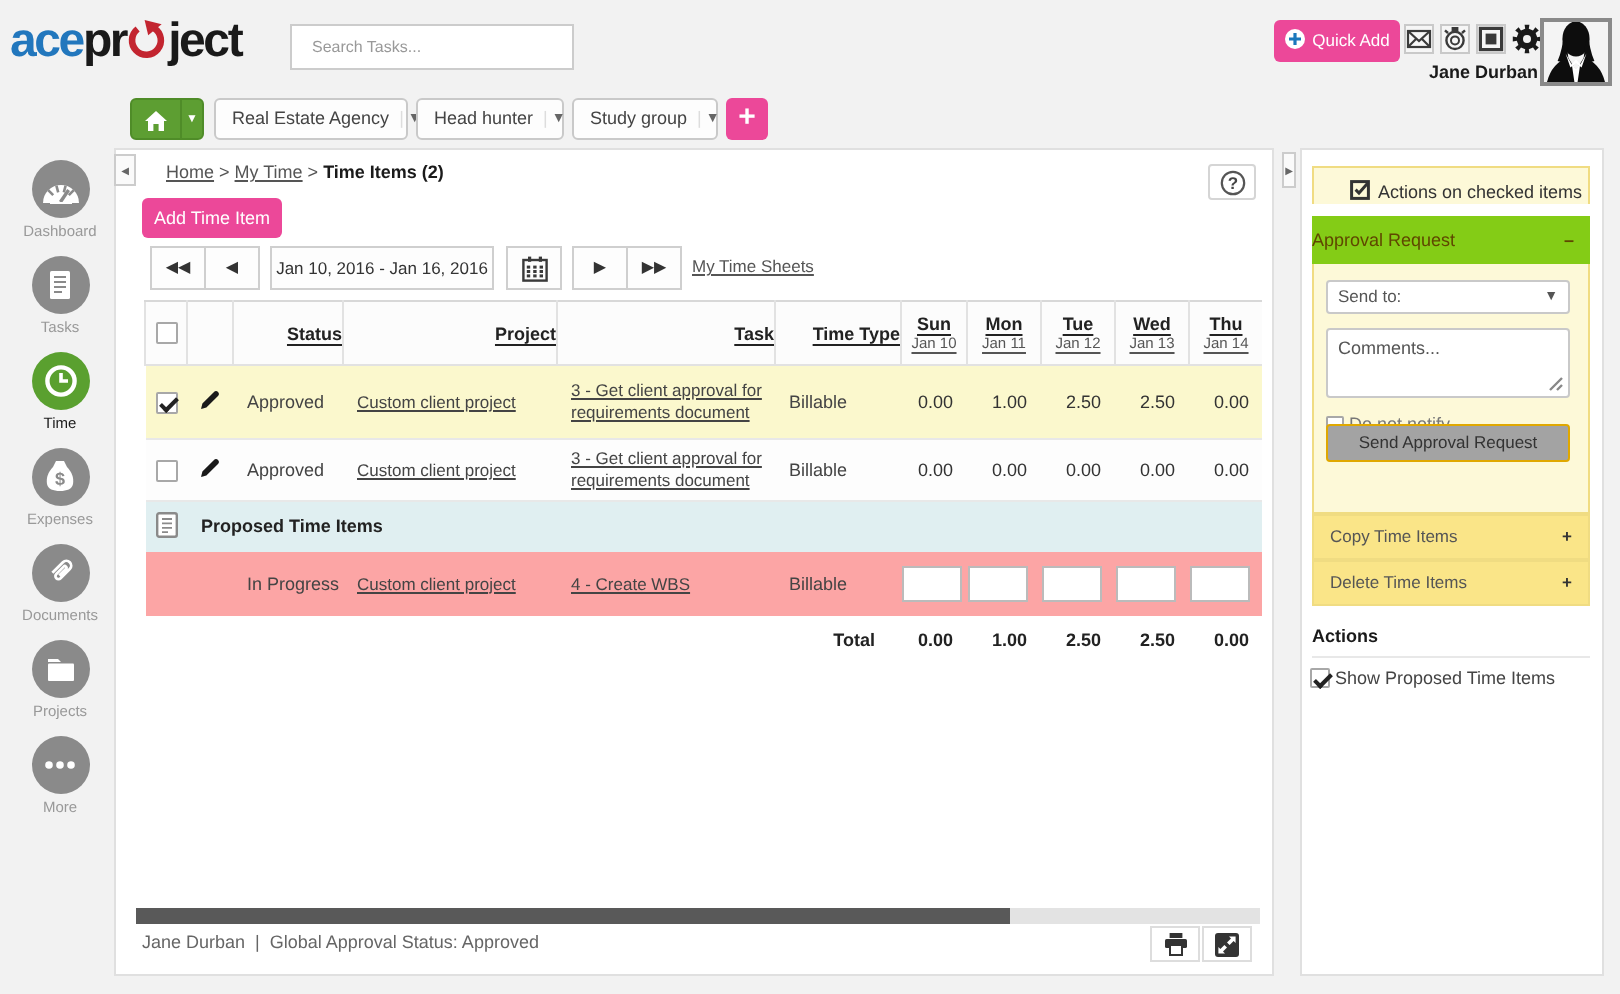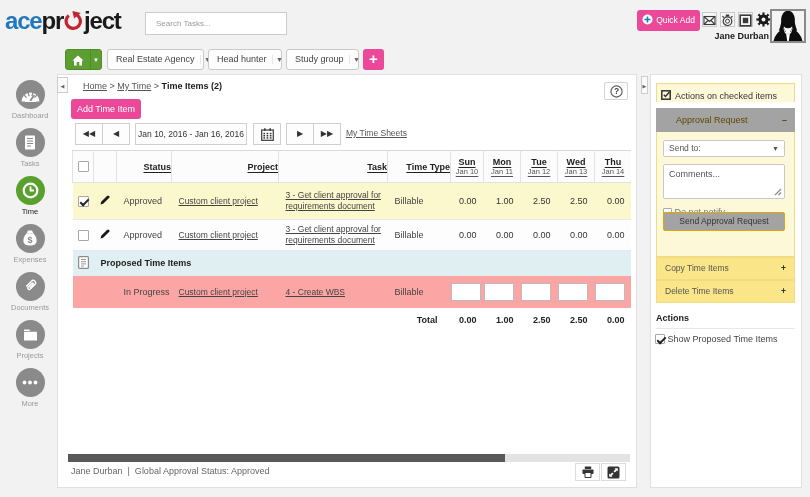--- a/index.html
+++ b/index.html
@@ -63,22 +63,22 @@
 tr.r1 td, tr.r2 td { border-bottom:1px solid #e8e8e8; }
 td .tasklink { color:#444; text-decoration:underline; font-size:8.5px; }
 .dayinput { width:30px; height:18px; border:1px solid #bbb; background:#fff; }
 
 #hscroll { left:68px; top:454px; width:562px; height:8px; background:#e3e3e3; }
 #hthumb { width:437px; height:8px; background:#595959; }
 #foottext { left:71px; top:466px; font-size:9px; color:#666; }
 .footbtn { top:463px; width:25px; height:18px; border:1px solid #ddd; background:#fff; }
 
 .rp { left:656px; width:139px; }
-#rp-checked { top:83px; height:19px; background:#fdf9d8; border:1px solid #f0dc82; border-bottom:none; font-size:9px; color:#333; line-height:25px; padding-left:4px; font-weight:normal; }
-#rp-appr { top:108px; height:24px; background:#a3a3a3; font-size:9px; color:#5f4700; line-height:24px; padding-left:20px; }
+#rp-checked { top:83px; height:19px; background:#fdf9d8; border:1px solid #f0dc82; border-bottom:none; font-size:9px; color:#333; line-height:25px; padding-left:18px; font-weight:normal; }
+#rp-appr { top:108px; height:24px; background:#84cc16; font-size:9px; color:#5f4700; line-height:24px; padding-left:0; }
 #rp-apprbody { top:132px; height:125px; background:#fdf9d8; border:1px solid #f0dc82; border-top:none; }
 #sendto { left:663px; top:140px; width:122px; height:17px; background:#fff; border:1px solid #c9c9c9; border-radius:2px; font-size:8.5px; color:#555; line-height:15px; padding:0 5px; display:flex; justify-content:space-between; align-items:center; }
 #comments { left:663px; top:164px; width:122px; height:35px; background:#fff; border:1px solid #c9c9c9; border-radius:2px; font-size:9px; color:#555; padding:4px 5px; }
 #donot { left:663px; top:207px; font-size:9px; color:#777; }
 #sendappr { left:663px; top:212px; width:122px; height:19px; background:#a3a3a3; border:1px solid #e0a800; border-radius:2px; font-size:8.5px; color:#333; text-align:center; line-height:17px; }
 .rphdr { height:23px; background:#fae588; border:1px solid #f0dc82; font-size:8.5px; color:#555; line-height:21px; padding:0 8px; display:flex; justify-content:space-between; }
 #rp-actions { left:656px; top:313px; font-size:9px; color:#1a1a1a; font-weight:bold; }
 #rp-show { left:655px; top:334px; font-size:9px; color:#444; }
 </style>
 </head>

